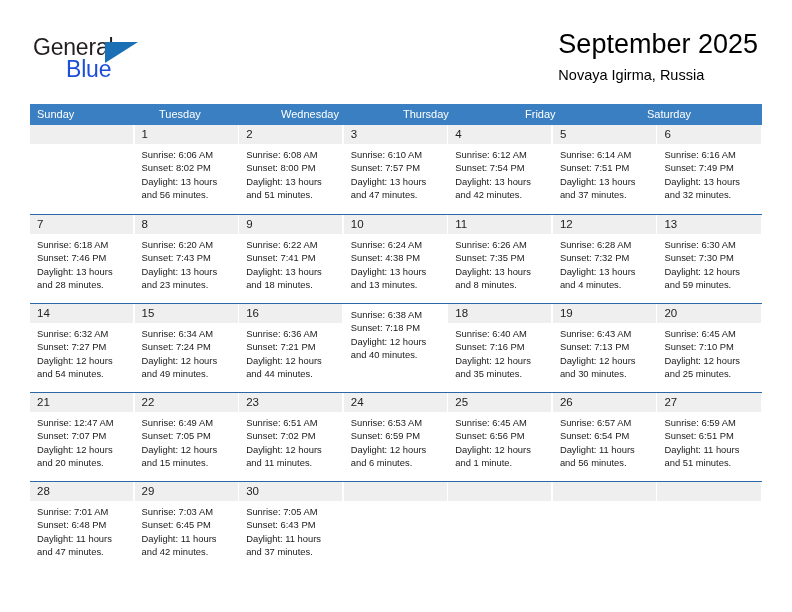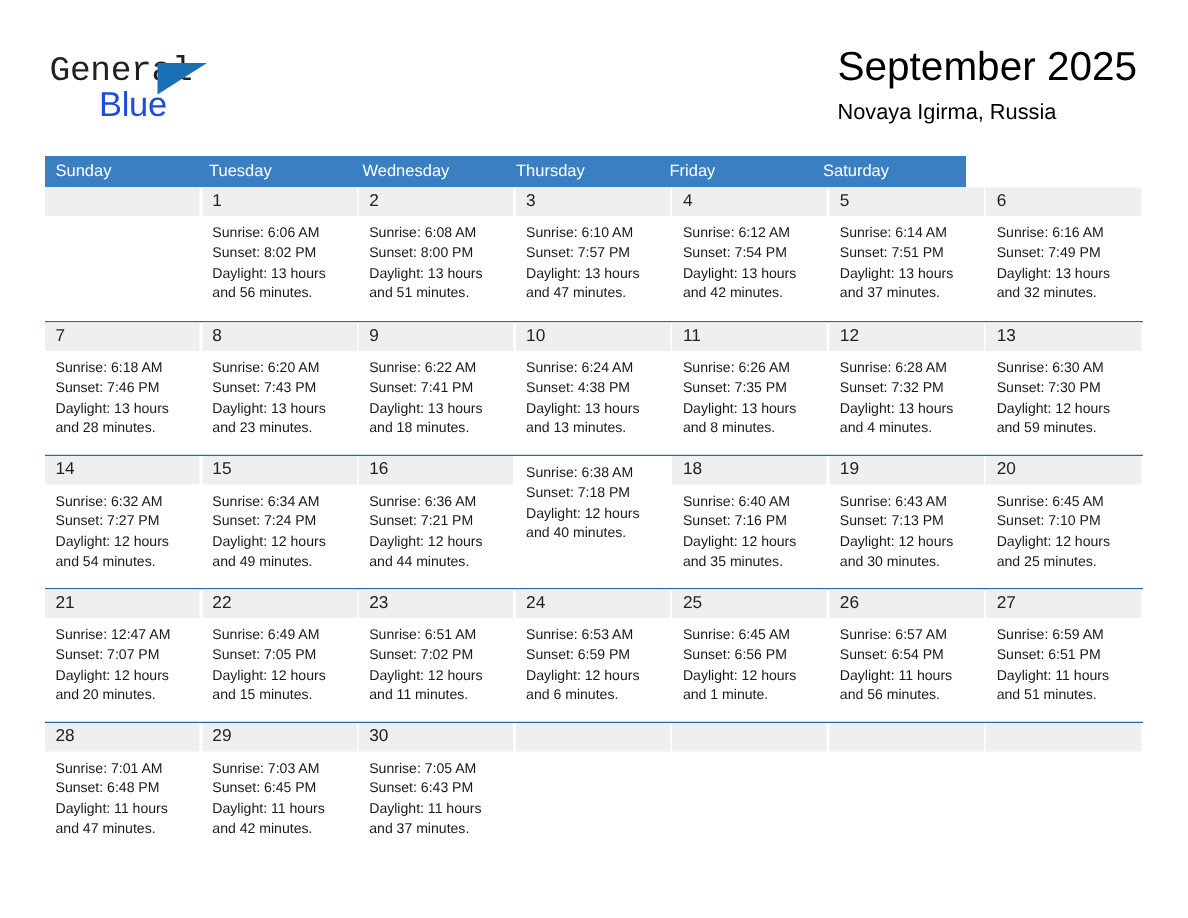--- a/index.html
+++ b/index.html
@@ -37,21 +37,21 @@
     height: 50px;
   }
   .brand-general {
     position: absolute;
     left: 0;
     top: 0;
     font-size: 23px;
     color: #231f20;
     letter-spacing: -0.2px;
     line-height: 26px;
-    font-family: Liberation Mono, monospace;
+    font-family: Liberation Sans, sans-serif;
   }
   .brand-triangle {
     position: absolute;
     left: 72px;
     top: 8px;
     width: 0;
     height: 0;
     border-left: 33px solid #1a6fb5;
     border-bottom: 21px solid transparent;
   }
@@ -87,21 +87,21 @@
 
   
   .calendar {
     position: absolute;
     left: 30px;
     top: 104px;
     width: 732px;
   }
   .weekdays {
     display: flex;
-    width: 614px;
+    width: 732px;
     height: 21px;
     background: #3a7fc1;
   }
   .weekday {
     flex: 1 1 0;
     font-size: 11px;
     color: #ffffff;
     line-height: 21px;
     padding-left: 7px;
     box-sizing: border-box;

